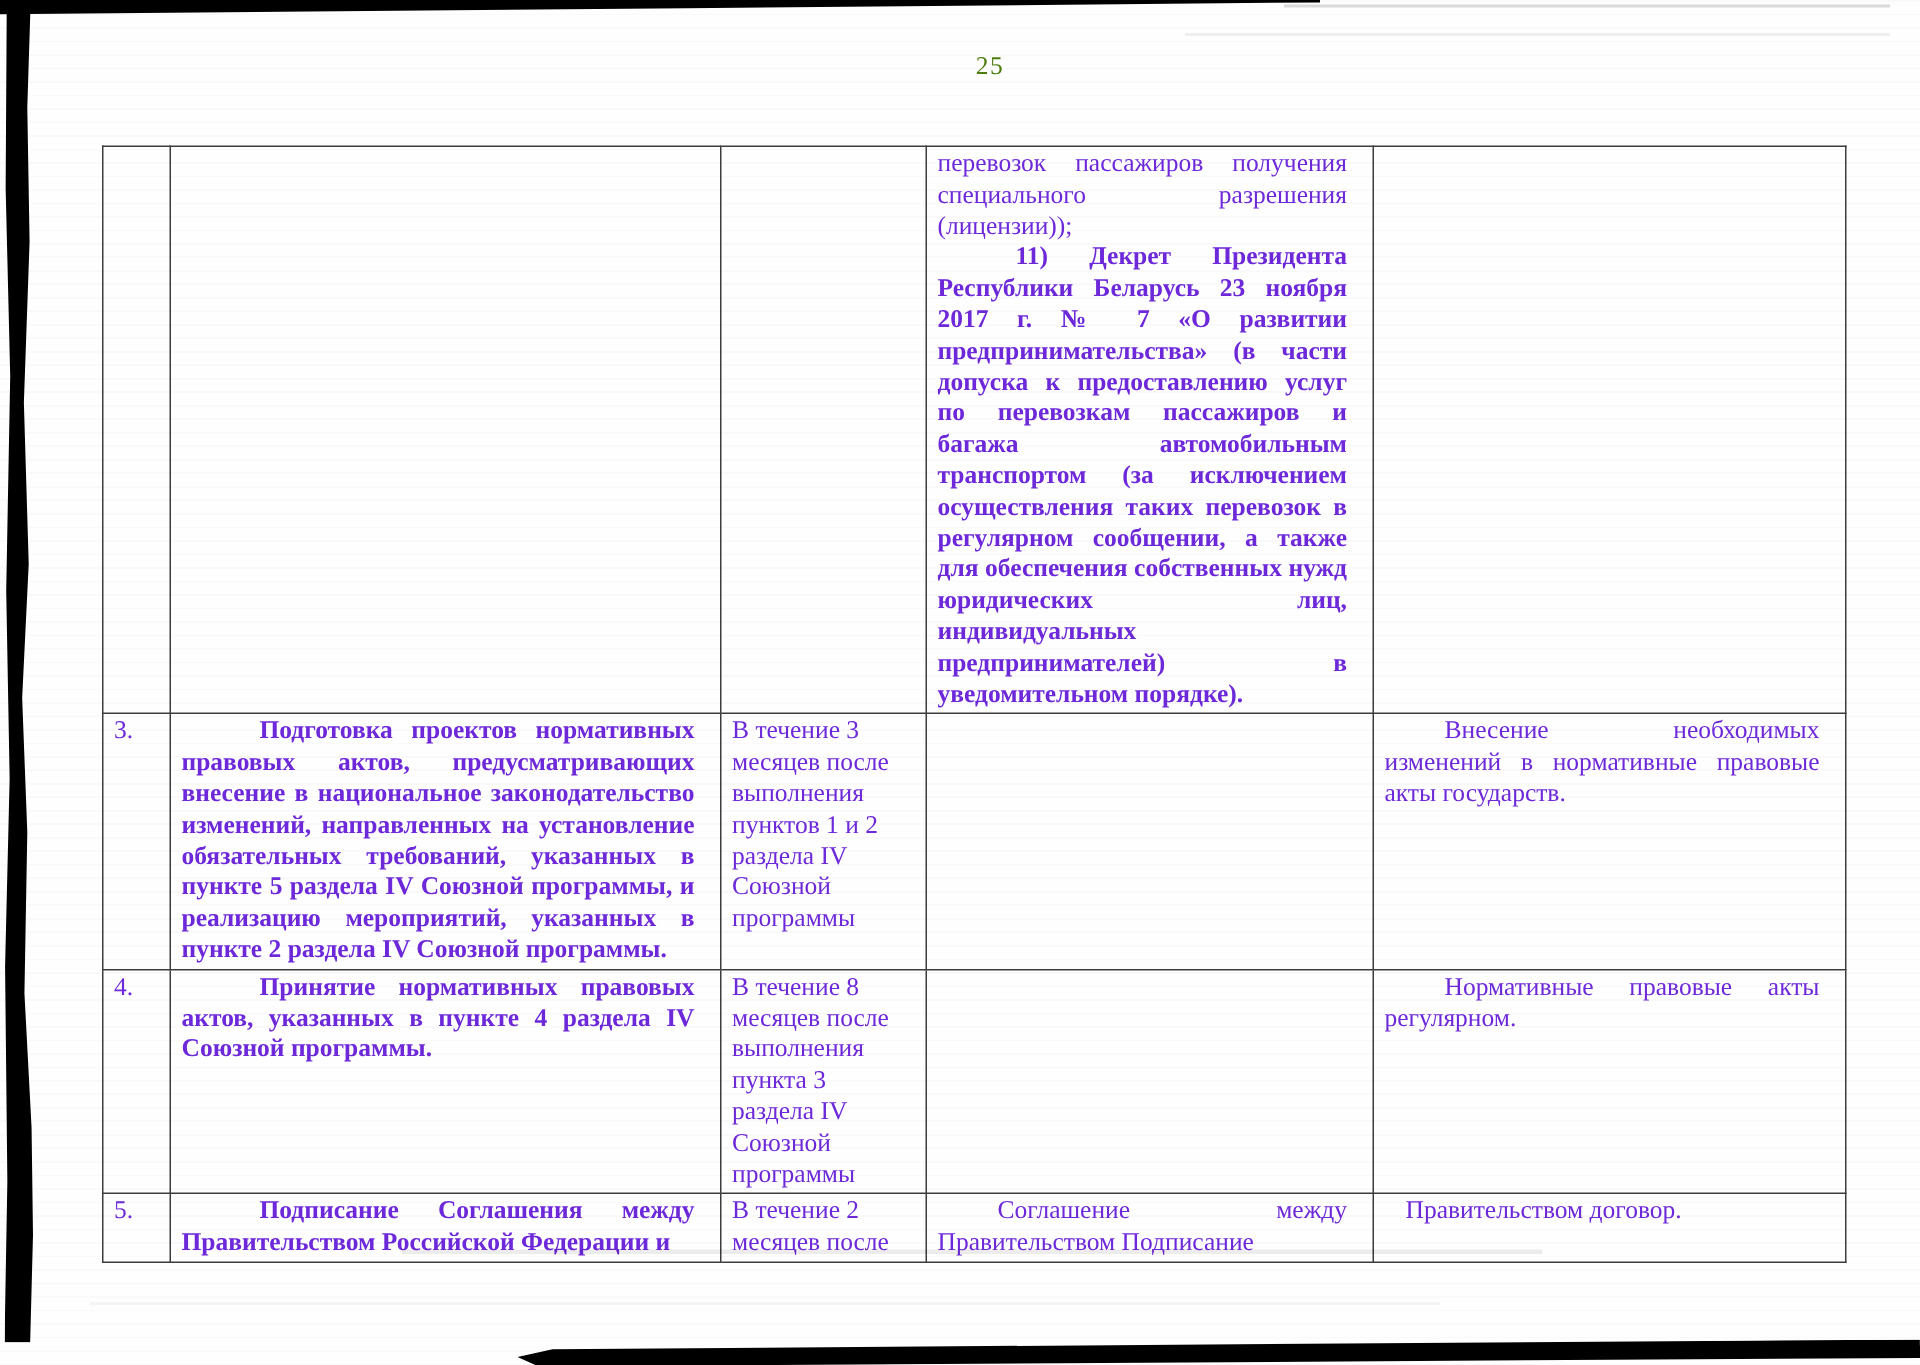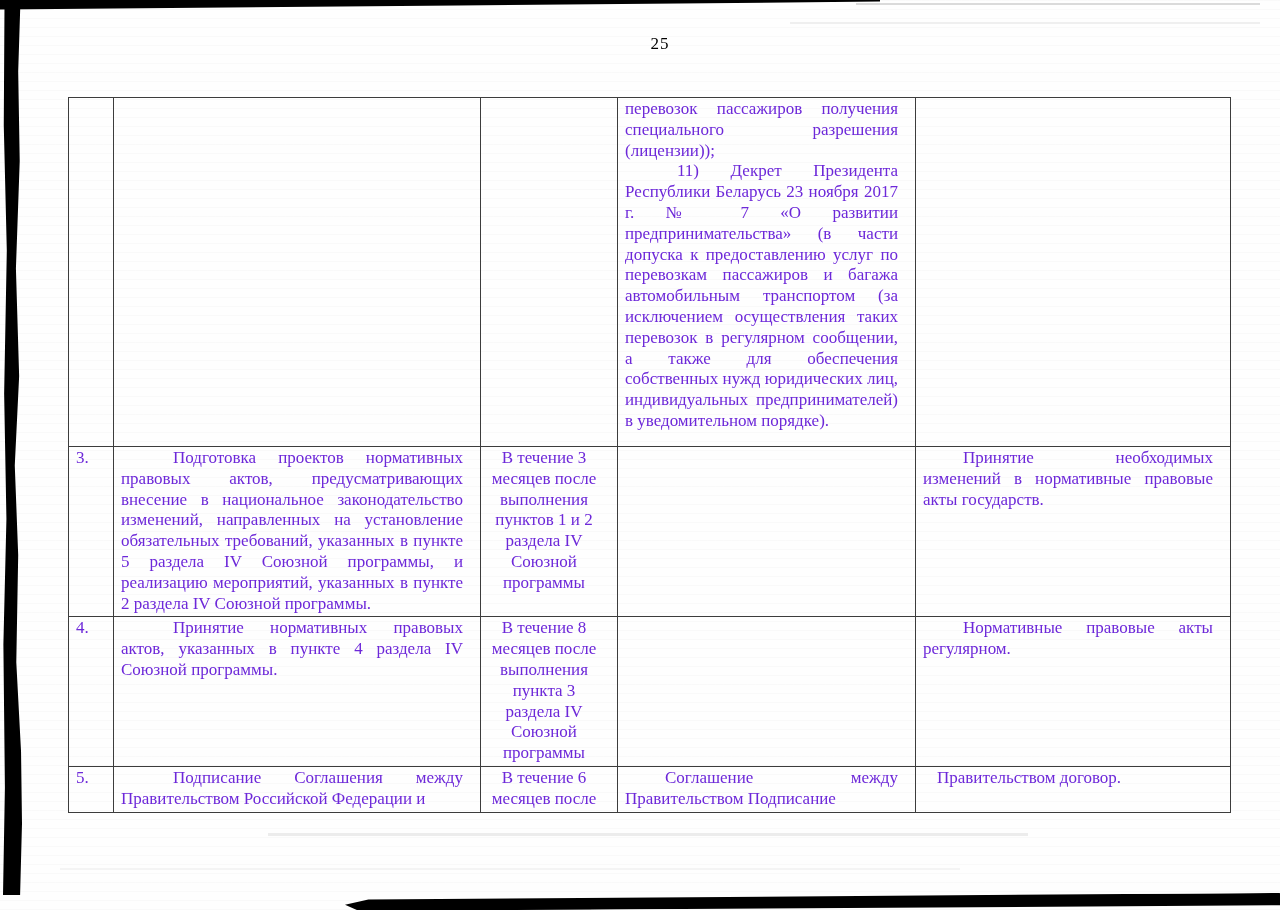--- a/index.html
+++ b/index.html
@@ -29,21 +29,21 @@
     );
     pointer-events: none;
   }
   .page-number {
     position: absolute;
     left: 600px;
     top: 34px;
     width: 120px;
     text-align: center;
     font-size: 17px;
-    color: #000000;
+    color: #4d7c0f;
     letter-spacing: 1px;
   }
   table.doc-table {
     position: absolute;
     left: 68px;
     top: 97px;
     width: 1162px;
     border-collapse: collapse;
     table-layout: fixed;
   }
@@ -55,24 +55,24 @@
     line-height: 20.8px;
     color: #6d28d9;
     overflow: hidden;
   }
   .r-cont  { height: 349px; }
   .r-three { height: 166px; }
   .r-four  { height: 141px; }
   .r-five  { height: 40px; }
   .c-num { padding-left: 15px; text-align: left; }
   .just { text-align: justify; text-justify: inter-word; }
-  .ind  { text-indent: 52px; }
+  .ind  { text-indent: 52px; font-weight: bold; }
   .ind-sm { text-indent: 40px; }
   .ind-xs { text-indent: 14px; }
-  .center { text-align: center; padding-left: 4px; padding-right: 4px; }
+  .center { padding-left: 4px; padding-right: 4px; }
   .para + .para { margin-top: 0; }
 
   
   .artifact { position: absolute; background: #000; pointer-events: none; }
   .left-bar {
     left: 3px; top: 0; width: 19px; height: 895px;
     clip-path: polygon(8% 0, 92% 0, 80% 8%, 88% 18%, 68% 30%, 85% 42%, 62% 52%, 80% 62%, 70% 74%, 95% 84%, 100% 92%, 90% 100%, 0 100%, 10% 88%, 2% 72%, 18% 58%, 6% 44%, 20% 28%, 4% 14%);
   }
   .top-bar {
     left: 0; top: 0; width: 880px; height: 10px;
@@ -115,35 +115,35 @@
         <div class="para just ind">11) Декрет Президента Республики Беларусь 23 ноября 2017 г. № 7 «О развитии предпринимательства» (в части допуска к предоставлению услуг по перевозкам пассажиров и багажа автомобильным транспортом (за исключением осуществления таких перевозок в регулярном сообщении, а также для обеспечения собственных нужд юридических лиц, индивидуальных предпринимателей) в уведомительном порядке).</div>
       </td>
       <td class="just ind-sm"></td>
     </tr>
 
     <tr class="r-three">
       <td class="c-num">3.</td>
       <td class="just ind">Подготовка проектов нормативных правовых актов, предусматривающих внесение в национальное законодательство изменений, направленных на установление обязательных требований, указанных в пункте 5 раздела IV Союзной программы, и реализацию мероприятий, указанных в пункте 2 раздела IV Союзной программы.</td>
       <td class="center">В течение 3 месяцев после выполнения пунктов 1 и 2 раздела IV Союзной программы</td>
       <td class="just"></td>
-      <td class="just ind-sm">Принятие необходимых изменений в нормативные правовые акты государств.</td>
+      <td class="just ind-sm">Внесение необходимых изменений в нормативные правовые акты государств.</td>
     </tr>
 
     <tr class="r-four">
       <td class="c-num">4.</td>
       <td class="just ind">Принятие нормативных правовых актов, указанных в пункте 4 раздела IV Союзной программы.</td>
       <td class="center">В течение 8 месяцев после выполнения пункта 3 раздела IV Союзной программы</td>
       <td class="just"></td>
       <td class="just ind-sm">Нормативные правовые акты регулярном.</td>
     </tr>
 
     <tr class="r-five">
       <td class="c-num">5.</td>
       <td class="just ind">Подписание Соглашения между Правительством Российской Федерации и</td>
-      <td class="center">В течение 6 месяцев после</td>
+      <td class="center">В течение 2 месяцев после</td>
       <td class="just ind-sm">Соглашение между Правительством Подписание</td>
       <td class="just ind-xs">Правительством договор.</td>
     </tr>
   </tbody>
     </table>
 
   <div class="artifact left-bar"></div>
   <div class="artifact top-bar"></div>
   <div class="artifact bottom-bar"></div>
   <div class="smudge smudge-a"></div>

